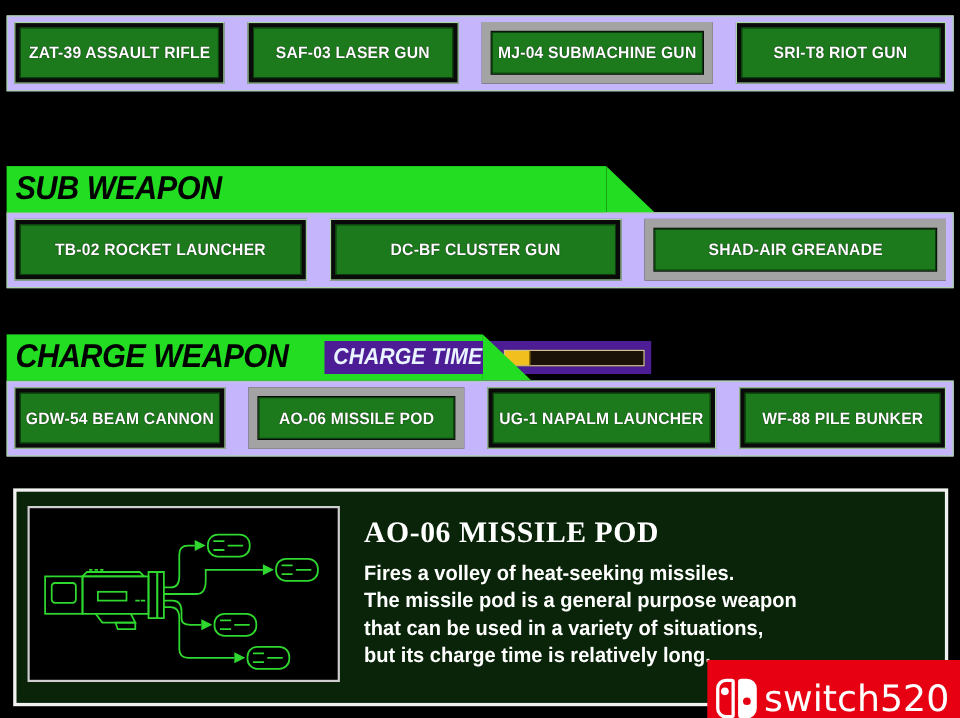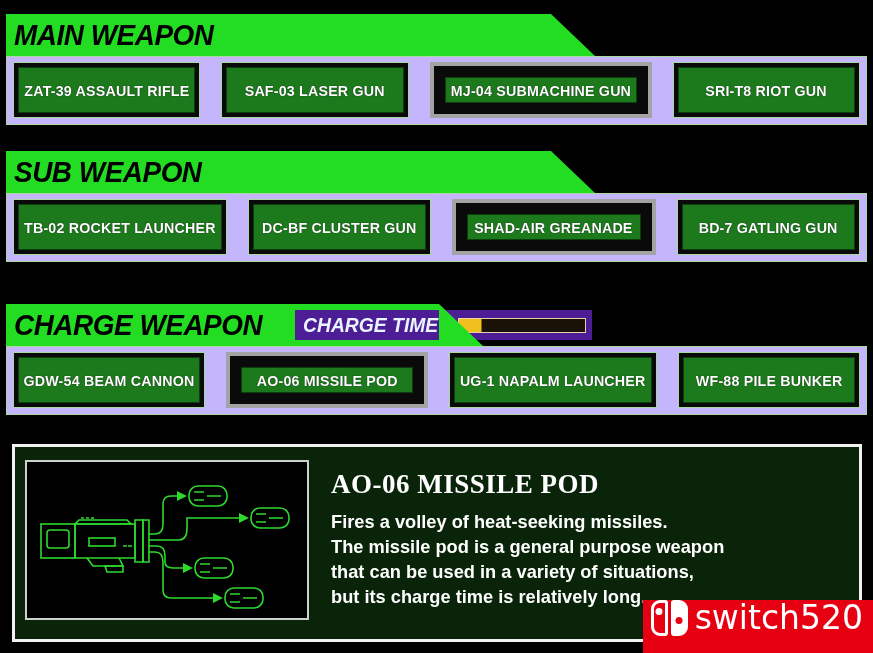--- a/index.html
+++ b/index.html
@@ -115,22 +115,22 @@
     border: 1px solid #a9d9a0;
     background: #0a0a0a;
     padding: 4px;
     display: flex;
     align-items: center;
     justify-content: center;
     height: 56px;
   }
 
   .weapon-slot.selected {
-    border: 4px solid #a3a3a3;
-    padding: 11px;
+    border: 8px solid #a3a3a3;
+    padding: 1px;
     align-items: flex-end;
   }
 
   .weapon-inner {
     width: 100%;
     height: 100%;
     background: #1c7a1c;
     border: 1px solid #0c3d0c;
     display: flex;
     align-items: center;
@@ -198,21 +198,21 @@
   }
 
   
   #watermark {
     position: absolute;
     right: 0;
     bottom: 0;
     height: 53px;
     background: #e60012;
     display: flex;
-    align-items: flex-start;
+    align-items: flex-end;
     padding: 0 10px 0 8px;
     gap: 7px;
   }
 
   .joycon-pair { display: flex; gap: 3px; align-items: center; }
 
   .joycon {
     width: 17px;
     height: 36px;
     border: 3px solid #ffffff;
@@ -239,26 +239,20 @@
     letter-spacing: 0px;
   }
 </style>
 </head>
 <body>
 
 <div id="screen">
 
   <div id="categories-host">
       <div class="category" style="top: 14px;">
-        <div class="banner">
-          <div class="banner-body" style="width: 545px;">
-            <div class="banner-title">MAIN WEAPON</div>
-          </div>
-          <div class="banner-slant"></div>
-        </div>
         <div class="row-frame">
           <div class="weapon-slot">
             <div class="weapon-inner">
               <span class="weapon-label">ZAT-39 ASSAULT RIFLE</span>
             </div>
           </div>
           <div class="weapon-slot">
             <div class="weapon-inner">
               <span class="weapon-label">SAF-03 LASER GUN</span>
             </div>
@@ -289,25 +283,20 @@
             </div>
           </div>
           <div class="weapon-slot">
             <div class="weapon-inner">
               <span class="weapon-label">DC-BF CLUSTER GUN</span>
             </div>
           </div>
           <div class="weapon-slot selected">
             <div class="weapon-inner">
               <span class="weapon-label">SHAD-AIR  GREANADE</span>
-            </div>
-          </div>
-          <div class="weapon-slot">
-            <div class="weapon-inner">
-              <span class="weapon-label">BD-7 GATLING GUN</span>
             </div>
           </div>
         </div>
       </div>
       <div class="category" style="top: 304px;">
         <div class="banner">
           <div class="banner-body" style="width: 433px;">
             <div class="banner-title">CHARGE WEAPON</div>
             <div class="charge-meter">
               <div class="charge-meter-label">CHARGE TIME</div>

